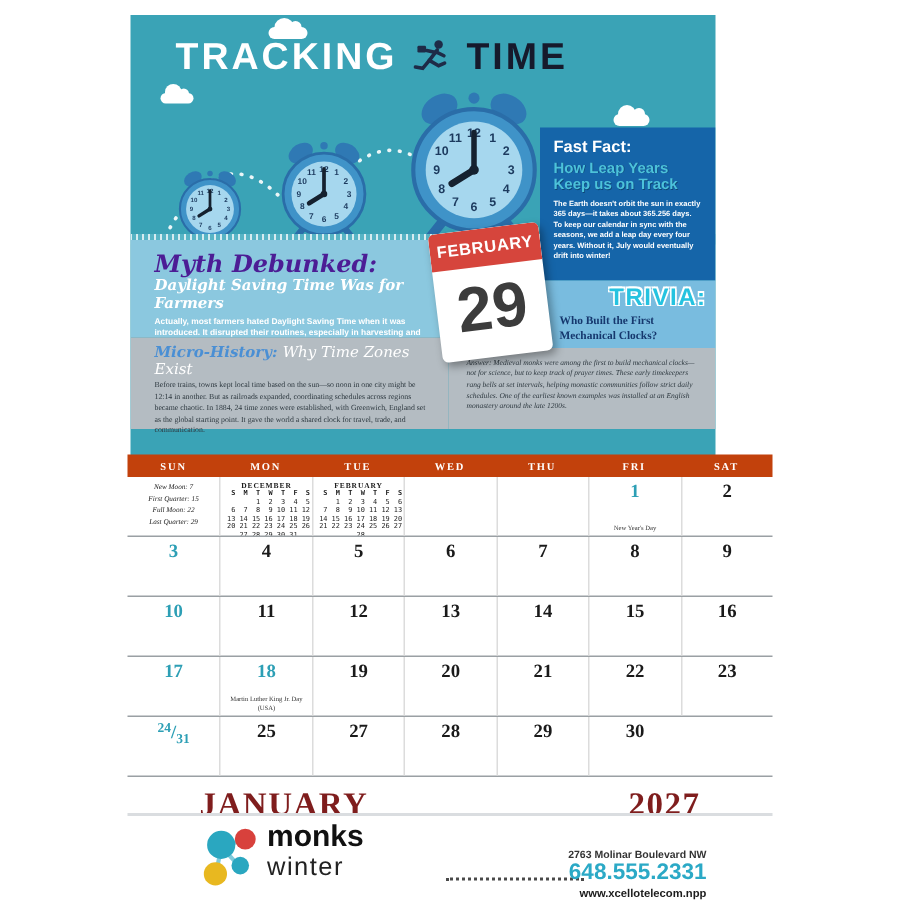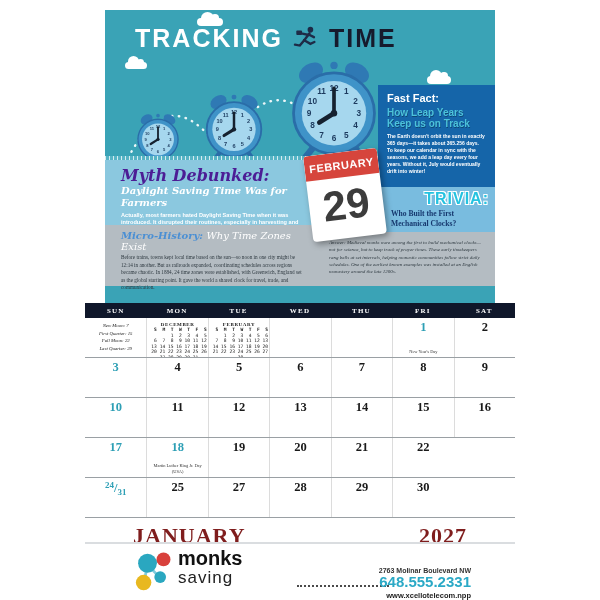--- a/index.html
+++ b/index.html
@@ -1,20 +1,20 @@
 <!DOCTYPE html>
 <html><head>
 <meta charset="utf-8">
 <style>
   html,body{margin:0;padding:0;background:#ffffff;}
   .canvas{position:relative;width:600px;height:600px;background:#ffffff;overflow:hidden;
           font-family:"Liberation Sans",sans-serif;}
 
   
-  .promo{position:absolute;left:105px;top:10px;width:390px;height:304px;background:#3aa3b6;overflow:hidden;}
+  .promo{position:absolute;left:87px;top:10px;width:390px;height:304px;background:#3aa3b6;overflow:hidden;}
   .promo-title{position:absolute;left:30px;top:14px;display:flex;align-items:center;gap:8px;}
   .title-left{font-size:25px;font-weight:bold;color:#ffffff;letter-spacing:2px;}
   .title-right{font-size:25px;font-weight:bold;color:#161a2c;letter-spacing:2px;}
   .runner{width:30px;height:27px;}
   .cloud{position:absolute;background:#ffffff;border-radius:8px;}
   .cloud::before{content:"";position:absolute;background:#ffffff;border-radius:50%;
                  width:50%;height:150%;left:14%;top:-80%;}
   .cloud::after{content:"";position:absolute;background:#ffffff;border-radius:50%;
                 width:32%;height:100%;right:14%;top:-45%;}
   .arc-svg{position:absolute;left:15px;top:50px;width:230px;height:105px;}
@@ -59,21 +59,21 @@
                line-height:1.45;color:#2e3940;}
 
   .feb-card{position:absolute;left:203px;top:142px;width:74px;height:86px;background:#ffffff;
             border-radius:4px;transform:rotate(-7deg);box-shadow:2px 3px 6px rgba(0,0,0,.35);overflow:hidden;}
   .feb-head{height:25px;background:#d6453c;color:#ffffff;font-weight:bold;font-size:11px;
             letter-spacing:.5px;display:flex;align-items:center;justify-content:center;}
   .feb-day{text-align:center;font-size:42px;font-weight:bold;color:#3c3c3c;line-height:56px;}
 
   
   .cal{position:absolute;left:85px;top:303px;width:430px;}
-  .cal-head{display:grid;grid-template-columns:repeat(7,1fr);height:15px;background:#0f172a;}
+  .cal-head{display:grid;grid-template-columns:repeat(7,1fr);height:15px;background:#c2410c;}
   .cal-head span{display:flex;align-items:center;justify-content:center;color:#ffffff;
                  font-family:"Liberation Serif",serif;font-weight:bold;font-size:7px;letter-spacing:1.2px;}
   .week-row{display:grid;grid-template-columns:repeat(7,1fr);height:39px;border-bottom:1px solid #9aa0a4;}
   .day-cell{position:relative;overflow:hidden;}
   .day-cell + .day-cell{border-left:1px solid #dcdcdc;}
   .day-num{text-align:center;padding-top:2px;font-family:"Liberation Serif",serif;
            font-weight:bold;font-size:12.5px;color:#1a1a1a;}
   .day-num.accent{color:#2d9fb5;}
   .day-num.split sup{font-size:9px;vertical-align:4px;}
   .day-num.split sub{font-size:9px;vertical-align:-3px;}
@@ -386,20 +386,23 @@
           </div>
           <div class="day-cell">
             <div class="day-num">20</div>
           </div>
           <div class="day-cell">
             <div class="day-num">21</div>
           </div>
           <div class="day-cell">
             <div class="day-num">22</div>
           </div>
+          <div class="day-cell">
+            <div class="day-num">23</div>
+          </div>
         </div>
         <div class="week-row">
           <div class="day-cell">
             <div class="day-num accent split"><sup>24</sup>/<sub>31</sub></div>
           </div>
           <div class="day-cell">
             <div class="day-num">25</div>
           </div>
           <div class="day-cell">
             <div class="day-num">27</div>
@@ -429,21 +432,21 @@
         <line x1="13" y1="13" x2="10" y2="29"></line>
         <line x1="13" y1="13" x2="24" y2="25"></line>
       </g>
       <circle cx="13" cy="12" r="8.5" fill="#2aa7c0"></circle>
       <circle cx="27.5" cy="8.5" r="6.3" fill="#d8413c"></circle>
       <circle cx="9.5" cy="29.5" r="7" fill="#e8b820"></circle>
       <circle cx="24.5" cy="24.5" r="5.3" fill="#2aa7c0"></circle>
     </svg>
     <div class="brand-name">
       <div class="main">monks</div>
-      <div class="sub">saving</div>
+      <div class="sub">winter</div>
     </div>
     <div class="brand-dots"></div>
     <div class="brand-right">
       <div class="brand-addr">2763 Molinar Boulevard NW</div>
       <div class="brand-phone">648.555.2331</div>
       <div class="brand-web">www.xcellotelecom.npp</div>
       <div class="brand-services">internet • cable • phone • wifi</div>
     </div>
   </div>
 

